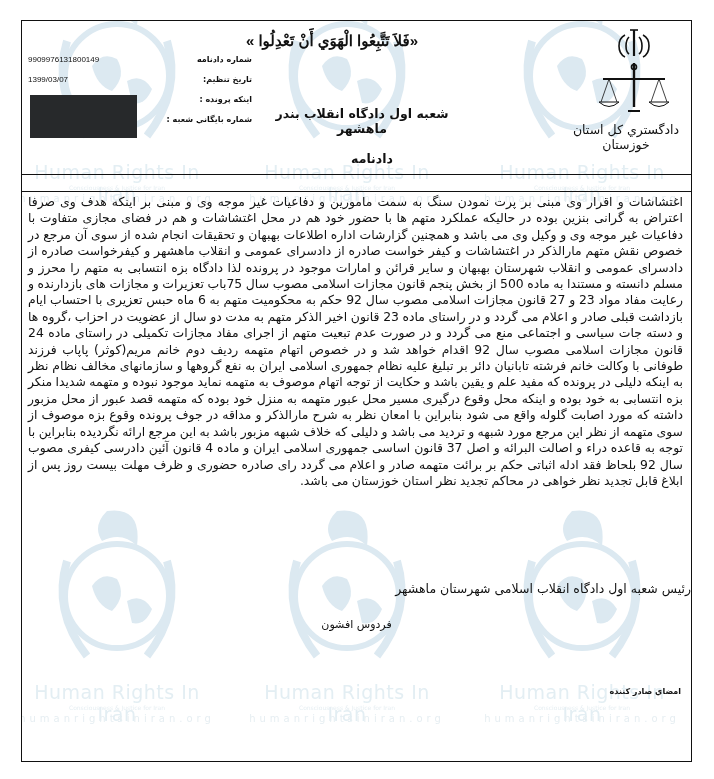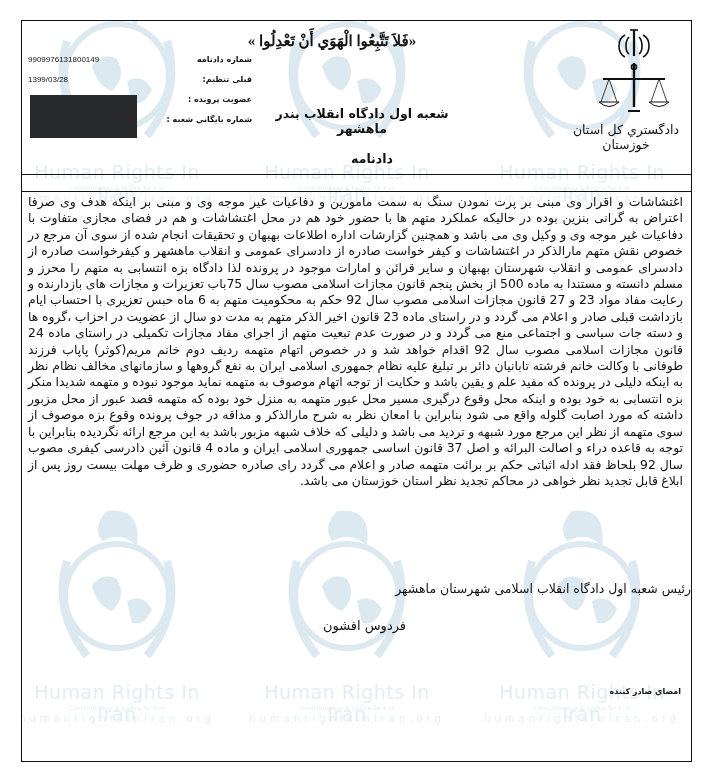--- a/index.html
+++ b/index.html
@@ -8,34 +8,34 @@
   .watermarks { position:absolute; inset:0; pointer-events:none; z-index:0; }
   .wm { position:absolute; width:210px; height:230px; }
   .wm-logo { position:absolute; left:35px; top:0; width:140px; height:175px; }
   .wm-t1 { position:absolute; left:0; width:210px; top:180px; text-align:center; font-family:"DejaVu Sans", sans-serif; font-weight:normal; font-size:19px; color:#e3eef3; letter-spacing:0.5px; }
   .wm-t2 { position:absolute; left:0; width:210px; top:203px; text-align:center; font-size:6px; color:#e6eef2; }
   .wm-t3 { position:absolute; left:0; width:210px; top:212px; text-align:center; font-size:10px; letter-spacing:4px; color:#e6eef2; }
 
   .header { position:absolute; left:0; top:0; width:100%; height:153px; border-bottom:1px solid #111; z-index:1; }
   .emblem { position:absolute; right:18px; top:6px; width:78px; height:92px; }
   .org { position:absolute; right:10px; top:101px; width:110px; text-align:center; font-size:12.5px; line-height:15px; direction:rtl; }
-  .verse { position:absolute; left:195px; top:11px; width:230px; text-align:center; font-family:Liberation Serif, serif; font-size:15px; font-weight:bold; direction:rtl; }
+  .verse { position:absolute; left:195px; top:11px; width:230px; text-align:center; font-family:Liberation Sans, sans-serif; font-size:15px; font-weight:bold; direction:rtl; }
   .branch { position:absolute; left:240px; top:85px; width:200px; text-align:center; font-size:12.5px; font-weight:bold; direction:rtl; }
   .doc-title { position:absolute; left:290px; top:130px; width:120px; text-align:center; font-size:12.5px; font-weight:bold; direction:rtl; }
   .meta-labels { position:absolute; left:130px; top:34px; width:100px; direction:rtl; font-size:8px; font-weight:bold; }
   .meta-labels div { height:20px; text-align:right; }
   .meta-values { position:absolute; left:6px; top:34px; width:110px; font-size:8px; font-family:"Liberation Sans", sans-serif; }
   .meta-values div { height:20px; }
   .redact { position:absolute; left:8px; top:74px; width:107px; height:43px; background:#27292b; }
 
   .spacer-row { position:absolute; left:0; top:153px; width:100%; height:17px; border-bottom:1px solid #111; z-index:1; }
 
   .body { position:absolute; left:6px; right:8px; top:173px; z-index:1; direction:rtl; text-align:justify; text-align-last:right; font-family:"DejaVu Sans", sans-serif; font-size:12.4px; line-height:16.4px; color:#111; word-spacing:-0.5px; }
   .sig-title { position:absolute; left:0; width:100%; top:560px; text-align:right; direction:rtl; font-size:12.5px; z-index:1; }
-  .sig-name { position:absolute; left:8px; width:100%; top:597px; text-align:center; direction:rtl; font-size:13px; z-index:1; }
+  .sig-name { position:absolute; left:0; width:100%; top:597px; text-align:center; direction:rtl; font-size:11px; z-index:1; }
   .sig-label { position:absolute; right:10px; top:666px; direction:rtl; font-size:8px; font-weight:bold; z-index:1; }
   .address { position:absolute; right:10px; top:717px; direction:rtl; font-size:8.5px; font-weight:bold; z-index:1; white-space:nowrap; }
 </style>
 </head>
 <body>
 
 <div class="frame">
 
   <div class="watermarks" id="wm-layer">
       <div class="wm" style="left: -10px; top: -40px;">
@@ -155,27 +155,27 @@
       <div>دادگستري کل استان</div>
       <div>خوزستان</div>
     </div>
 
     <div class="verse">«فَلاَ تَتَّبِعُوا الْهَوَي أَنْ تَعْدِلُوا »</div>
     <div class="branch">شعبه اول دادگاه انقلاب بندر ماهشهر</div>
     <div class="doc-title">دادنامه</div>
 
     <div class="meta-labels">
       <div>شماره دادنامه</div>
-      <div>قبلی تنظيم:</div>
-      <div>عضویت پرونده :</div>
+      <div>تاريخ تنظيم:</div>
+      <div>اینکه پرونده :</div>
       <div>شماره بايگاني شعبه :</div>
     </div>
     <div class="meta-values">
       <div>9909976131800149</div>
-      <div>1399/03/28</div>
+      <div>1399/03/07</div>
     </div>
     <div class="redact"></div>
   </div>
 
   <div class="spacer-row"></div>
 
   <div class="body">اغتشاشات و اقرار وی مبنی بر پرت نمودن سنگ به سمت مامورین و دفاعیات غیر موجه وی و مبنی بر اینکه هدف وی صرفا اعتراض به گرانی بنزین بوده در حالیکه عملکرد متهم ها با حضور خود هم در محل اغتشاشات و هم در فضای مجازی متفاوت با دفاعیات غیر موجه وی و وکیل وی می باشد و همچنین گزارشات اداره اطلاعات بهبهان و تحقیقات انجام شده از سوی آن مرجع در خصوص نقش متهم مارالذکر در اغتشاشات و کیفر خواست صادره از دادسرای عمومی و انقلاب ماهشهر و کیفرخواست صادره از دادسرای عمومی و انقلاب شهرستان بهبهان و سایر قرائن و امارات موجود در پرونده لذا دادگاه بزه انتسابی به متهم را محرز و مسلم دانسته و مستندا به ماده 500 از بخش پنجم قانون مجازات اسلامی مصوب سال 75باب تعزیرات و مجازات های بازدارنده و رعایت مفاد مواد 23 و 27 قانون مجازات اسلامی مصوب سال 92 حکم به محکومیت متهم به 6 ماه حبس تعزیری با احتساب ایام بازداشت قبلی صادر و اعلام می گردد و در راستای ماده 23 قانون اخیر الذکر متهم به مدت دو سال از عضویت در احزاب ،گروه ها و دسته جات سیاسی و اجتماعی منع می گردد و در صورت عدم تبعیت متهم از اجرای مفاد مجازات تکمیلی در راستای ماده 24 قانون مجازات اسلامی مصوب سال 92 اقدام خواهد شد و در خصوص اتهام متهمه ردیف دوم خانم مریم(کوثر) پاپاب فرزند طوفانی با وکالت خانم فرشته تابانیان دائر بر تبلیغ علیه نظام جمهوری اسلامی ایران به نفع گروهها و سازمانهای مخالف نظام نظر به اینکه دلیلی در پرونده که مفید علم و یقین باشد و حکایت از توجه اتهام موصوف به متهمه نماید موجود نبوده و متهمه شدیدا منکر بزه انتسابی به خود بوده و اینکه محل وقوع درگیری مسیر محل عبور متهمه به منزل خود بوده که متهمه قصد عبور از محل مزبور داشته که مورد اصابت گلوله واقع می شود بنابراین با امعان نظر به شرح مارالذکر و مداقه در جوف پرونده وقوع بزه موصوف از سوی متهمه از نظر این مرجع مورد شبهه و تردید می باشد و دلیلی که خلاف شبهه مزبور باشد به این مرجع ارائه نگردیده بنابراین با توجه به قاعده دراء و اصالت البرائه و اصل 37 قانون اساسی جمهوری اسلامی ایران و ماده 4 قانون آئین دادرسی کیفری مصوب سال 92 بلحاظ فقد ادله اثباتی حکم بر برائت متهمه صادر و اعلام می گردد رای صادره حضوری و ظرف مهلت بیست روز پس از ابلاغ قابل تجدید نظر خواهی در محاکم تجدید نظر استان خوزستان می باشد.</div>
 
   <div class="sig-title">رئیس شعبه اول دادگاه انقلاب اسلامی شهرستان ماهشهر</div>
   <div class="sig-name">فردوس افشون</div>

